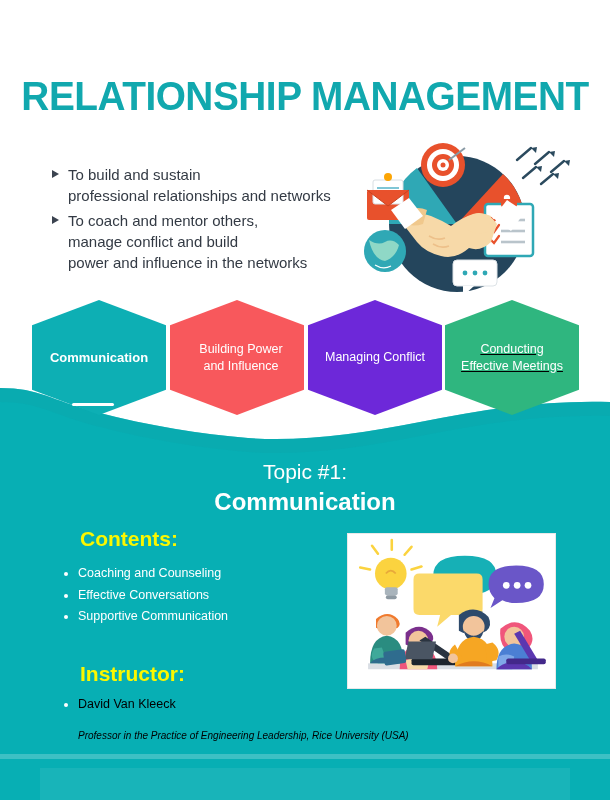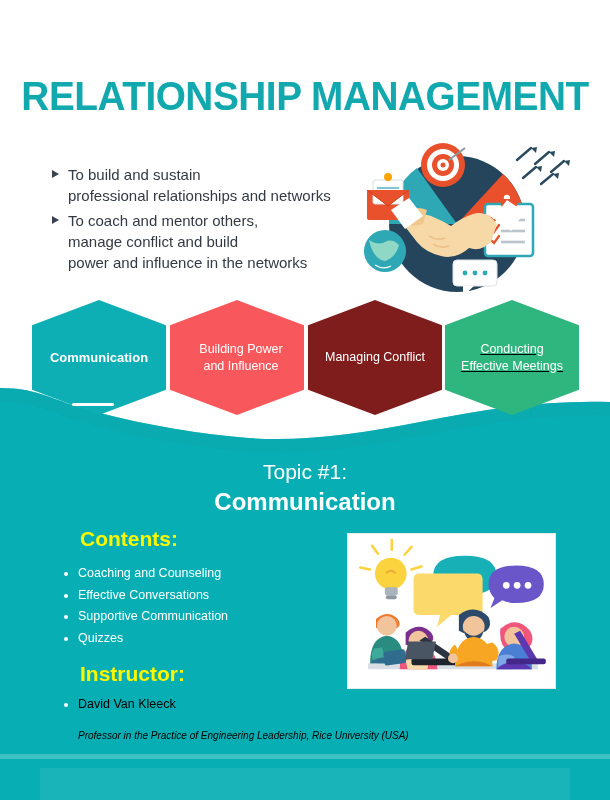--- a/index.html
+++ b/index.html
@@ -50,21 +50,21 @@
     position:absolute; width:134px; height:115px;
     display:flex; align-items:center; justify-content:center;
     text-align:center;
     -webkit-clip-path: polygon(50% 0%, 100% 22%, 100% 78%, 50% 100%, 0% 78%, 0% 22%);
     clip-path: polygon(50% 0%, 100% 22%, 100% 78%, 50% 100%, 0% 78%, 0% 22%);
   }
   .hex-label { font-size:12.5px; color:#ffffff; line-height:17px; padding:0 10px; }
   .hex.active { background:#0DAFB4; }
   .hex.active .hex-label { font-weight:bold; font-size:13px; color:#fff; }
   .hex.c-red { background:#F8585C;padding-left:8px; }
-  .hex.c-orange { background:#7f1d1d;text-align:right; }
+  .hex.c-orange { background:#6d28d9;text-align:right; }
   .hex.c-green { background:#2FB67F; }
   .hex-underline {
     position:absolute; left:72px; top:403px;
     width:42px; height:3px; background:#ffffff; border-radius:2px;
   }
 
   
   .topic { position:absolute; left:0; top:458px; width:610px; text-align:center; color:#fff; }
   .topic-pre { font-size:21px; line-height:28px; font-weight:normal; }
   .topic-main { font-size:24px; line-height:32px; font-weight:bold; }
@@ -256,24 +256,20 @@
       <span class="li-text">Coaching and Counseling</span>
     </div>
     <div class="li">
       <span class="dot"></span>
       <span class="li-text">Effective Conversations</span>
     </div>
     <div class="li">
       <span class="dot"></span>
       <span class="li-text">Supportive Communication</span>
     </div>
-    <div class="li">
-      <span class="dot"></span>
-      <span class="li-text">Quizzes</span>
-    </div>
   </div>
 
   <div class="sec-head" id="instructor-head">Instructor:</div>
   <div class="instructor">
     <div class="li">
       <span class="dot"></span>
       <span class="li-text">David Van Kleeck</span>
     </div>
     <div class="instr-sub">Professor in the Practice of Engineering Leadership, Rice University (USA)</div>
   </div>

